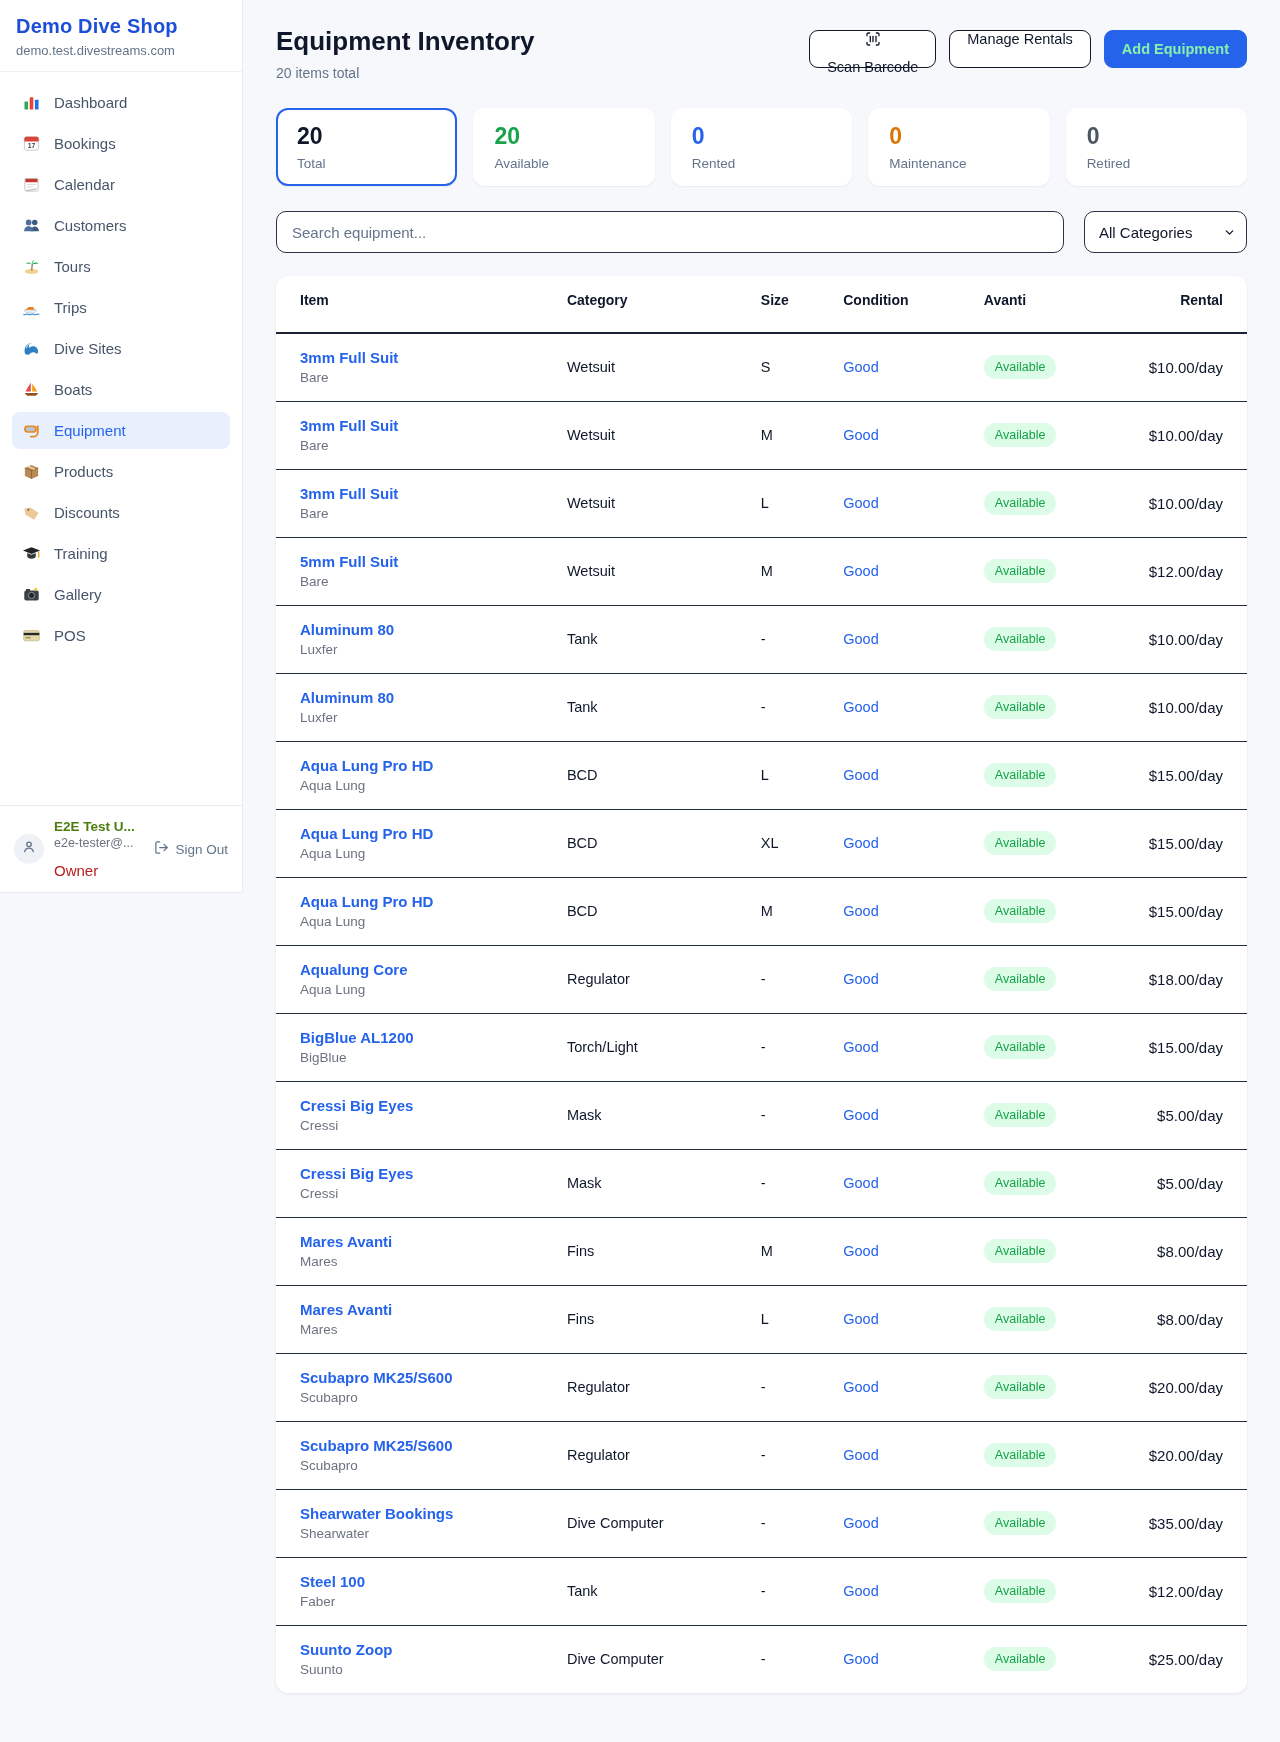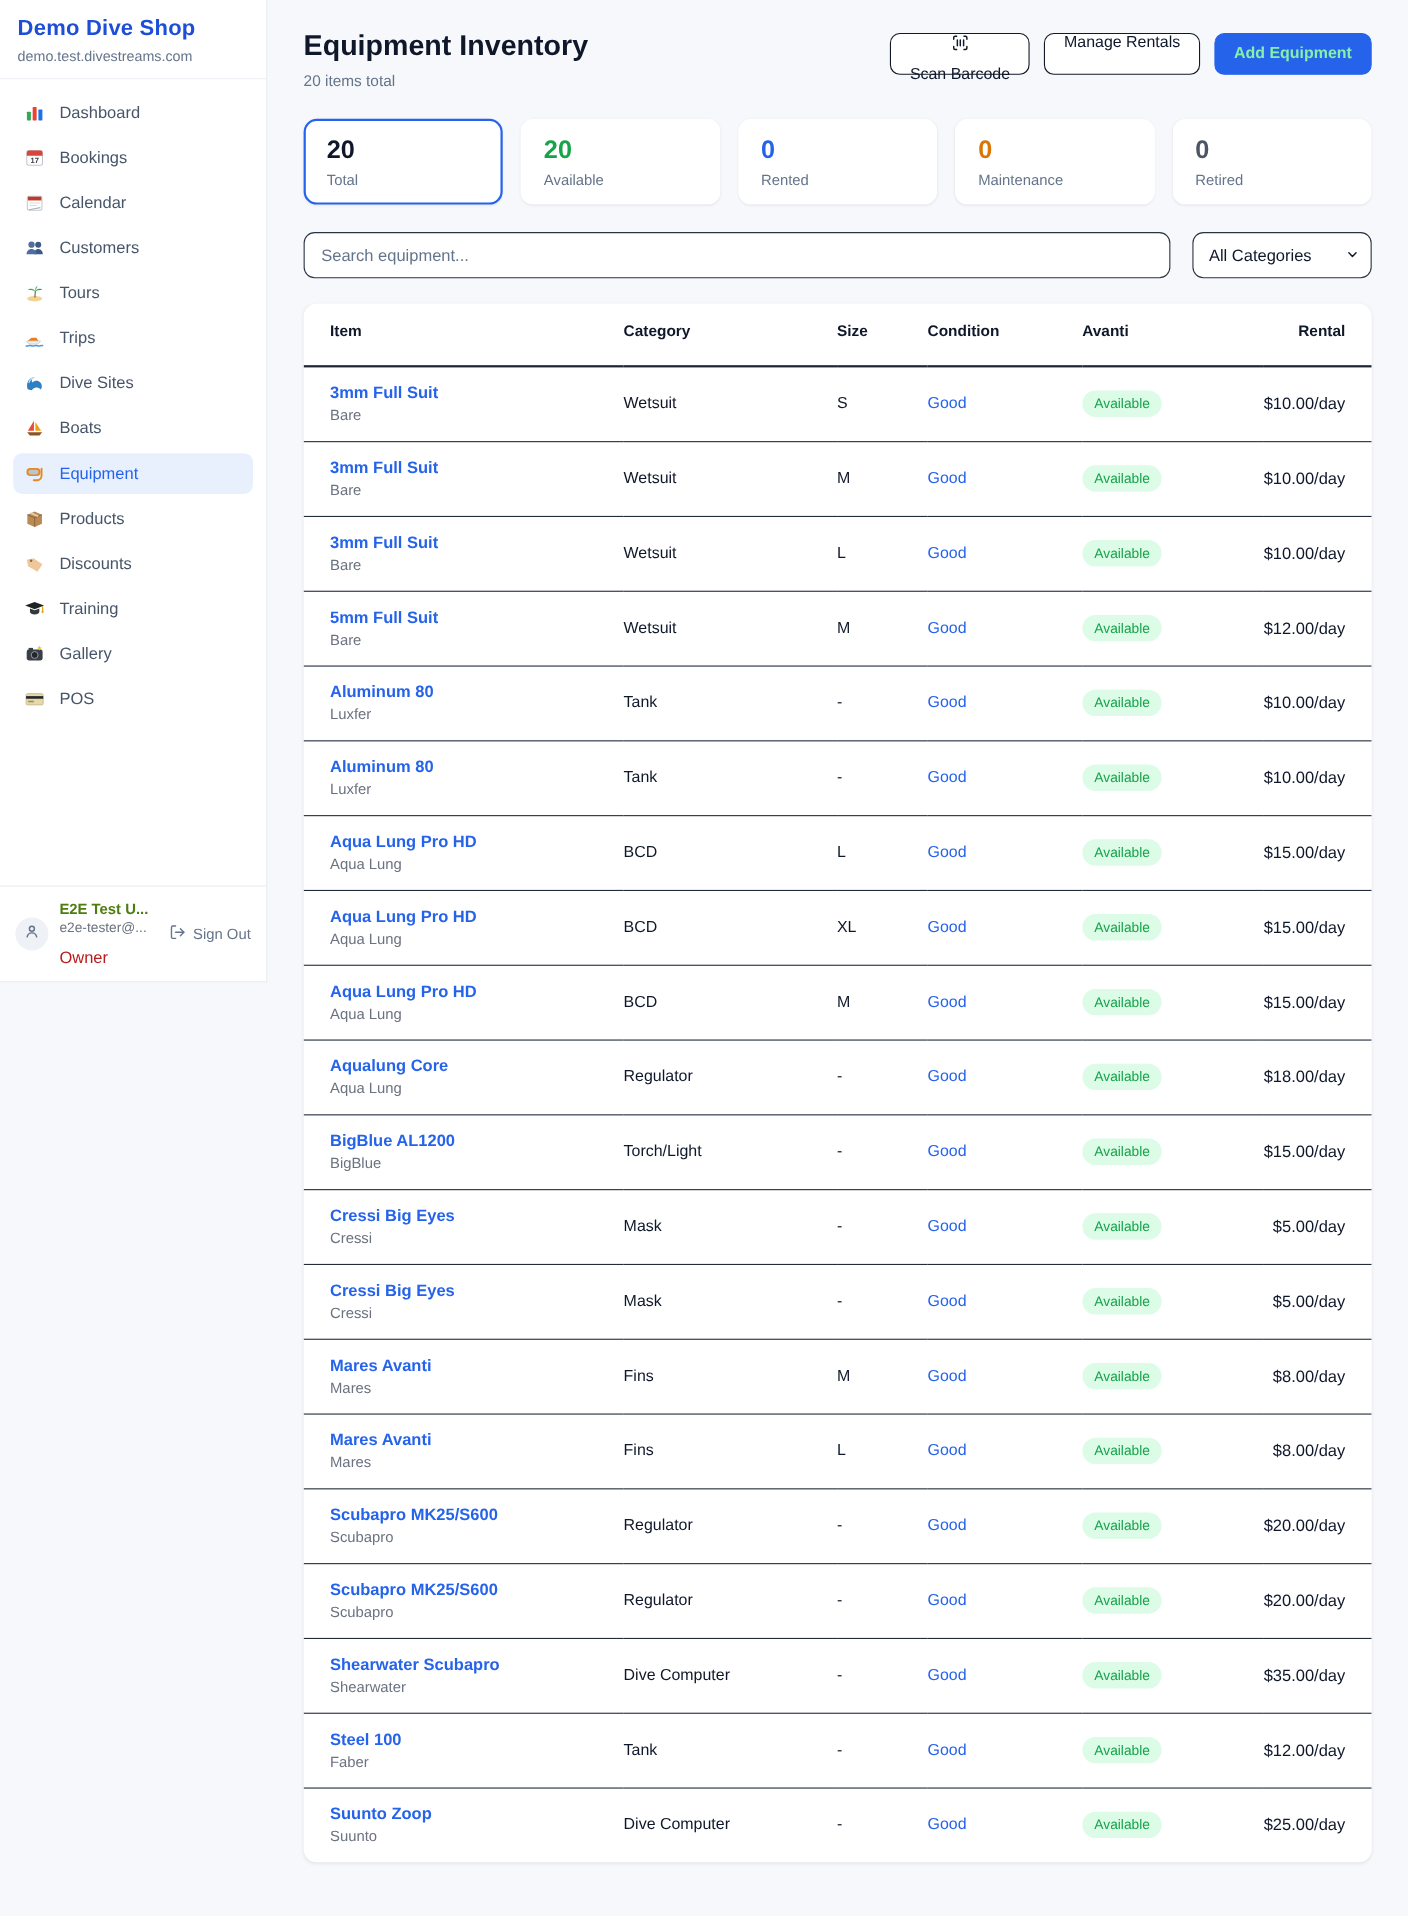--- a/index.html
+++ b/index.html
@@ -543,21 +543,21 @@
       <div class="brand-sub">Scubapro</div>
     </td>
     <td>Regulator</td>
     <td>-</td>
     <td><a class="good-link">Good</a></td>
     <td><span class="badge">Available</span></td>
     <td class="col-last rental">$20.00/day</td>
   </tr>
           <tr>
     <td class="col-first">
-      <a class="item-link">Shearwater Scubapro</a>
+      <a class="item-link">Shearwater Bookings</a>
       <div class="brand-sub">Shearwater</div>
     </td>
     <td>Dive Computer</td>
     <td>-</td>
     <td><a class="good-link">Good</a></td>
     <td><span class="badge">Available</span></td>
     <td class="col-last rental">$35.00/day</td>
   </tr>
           <tr>
     <td class="col-first">

